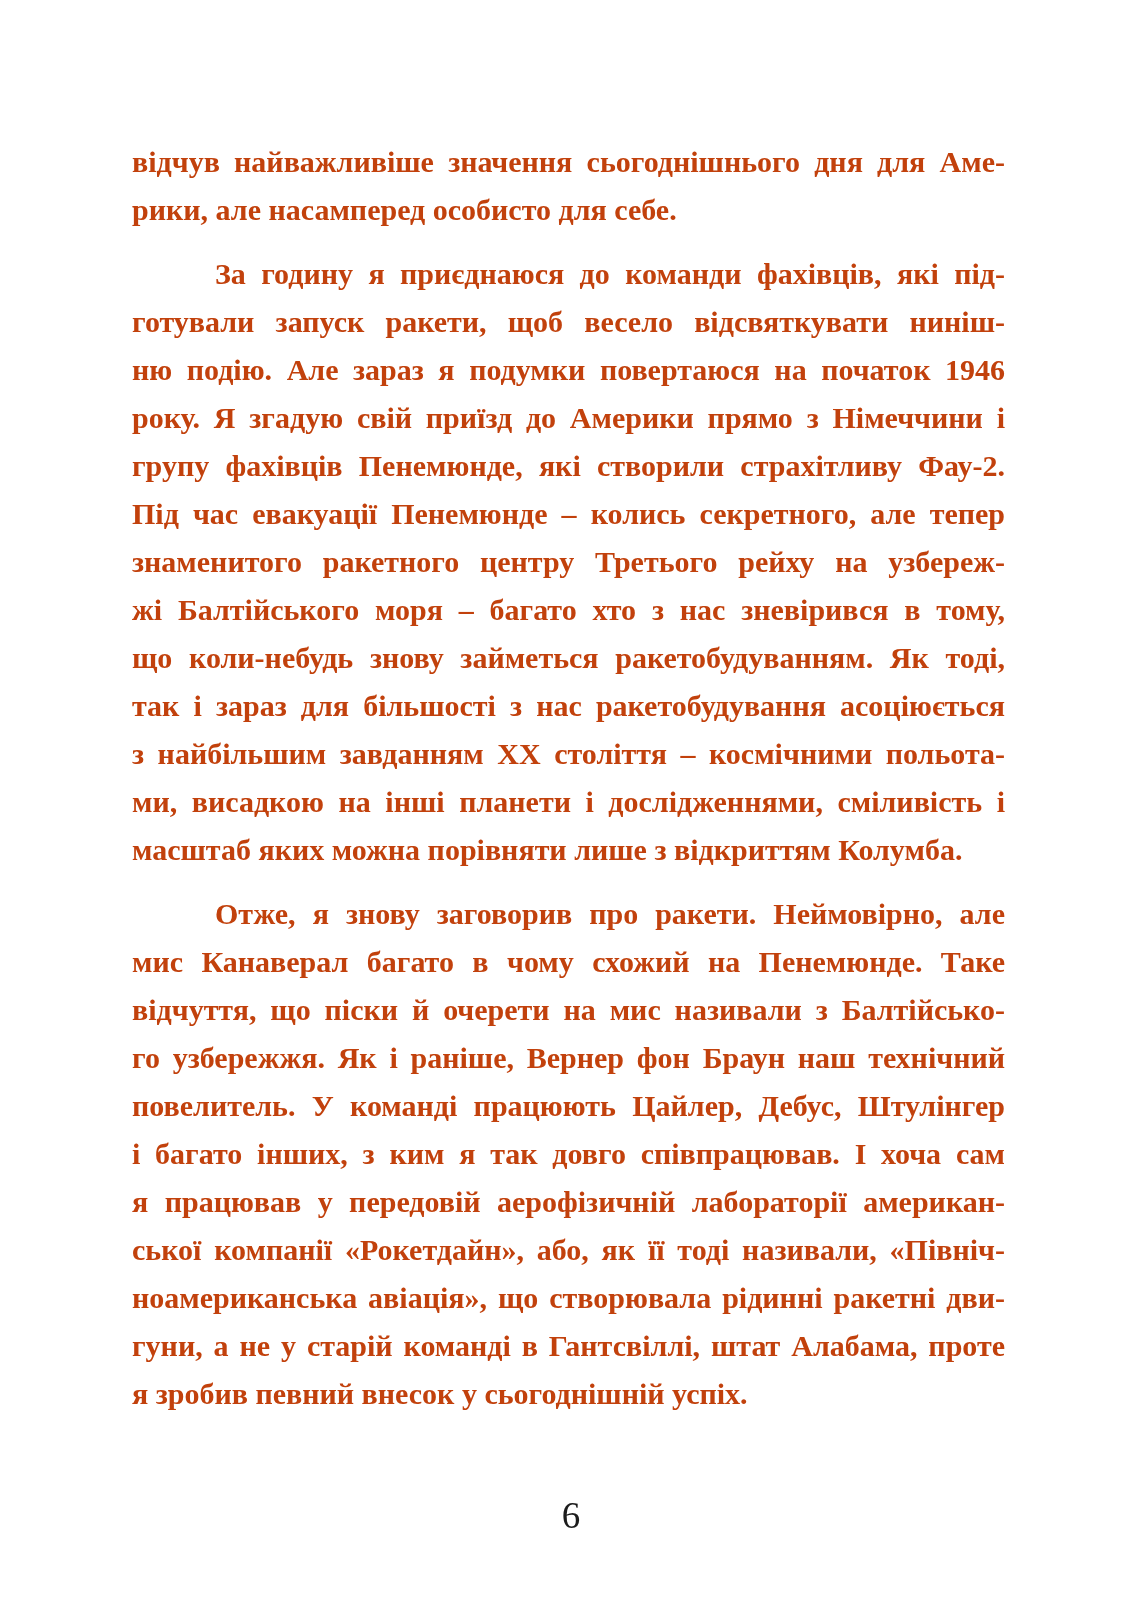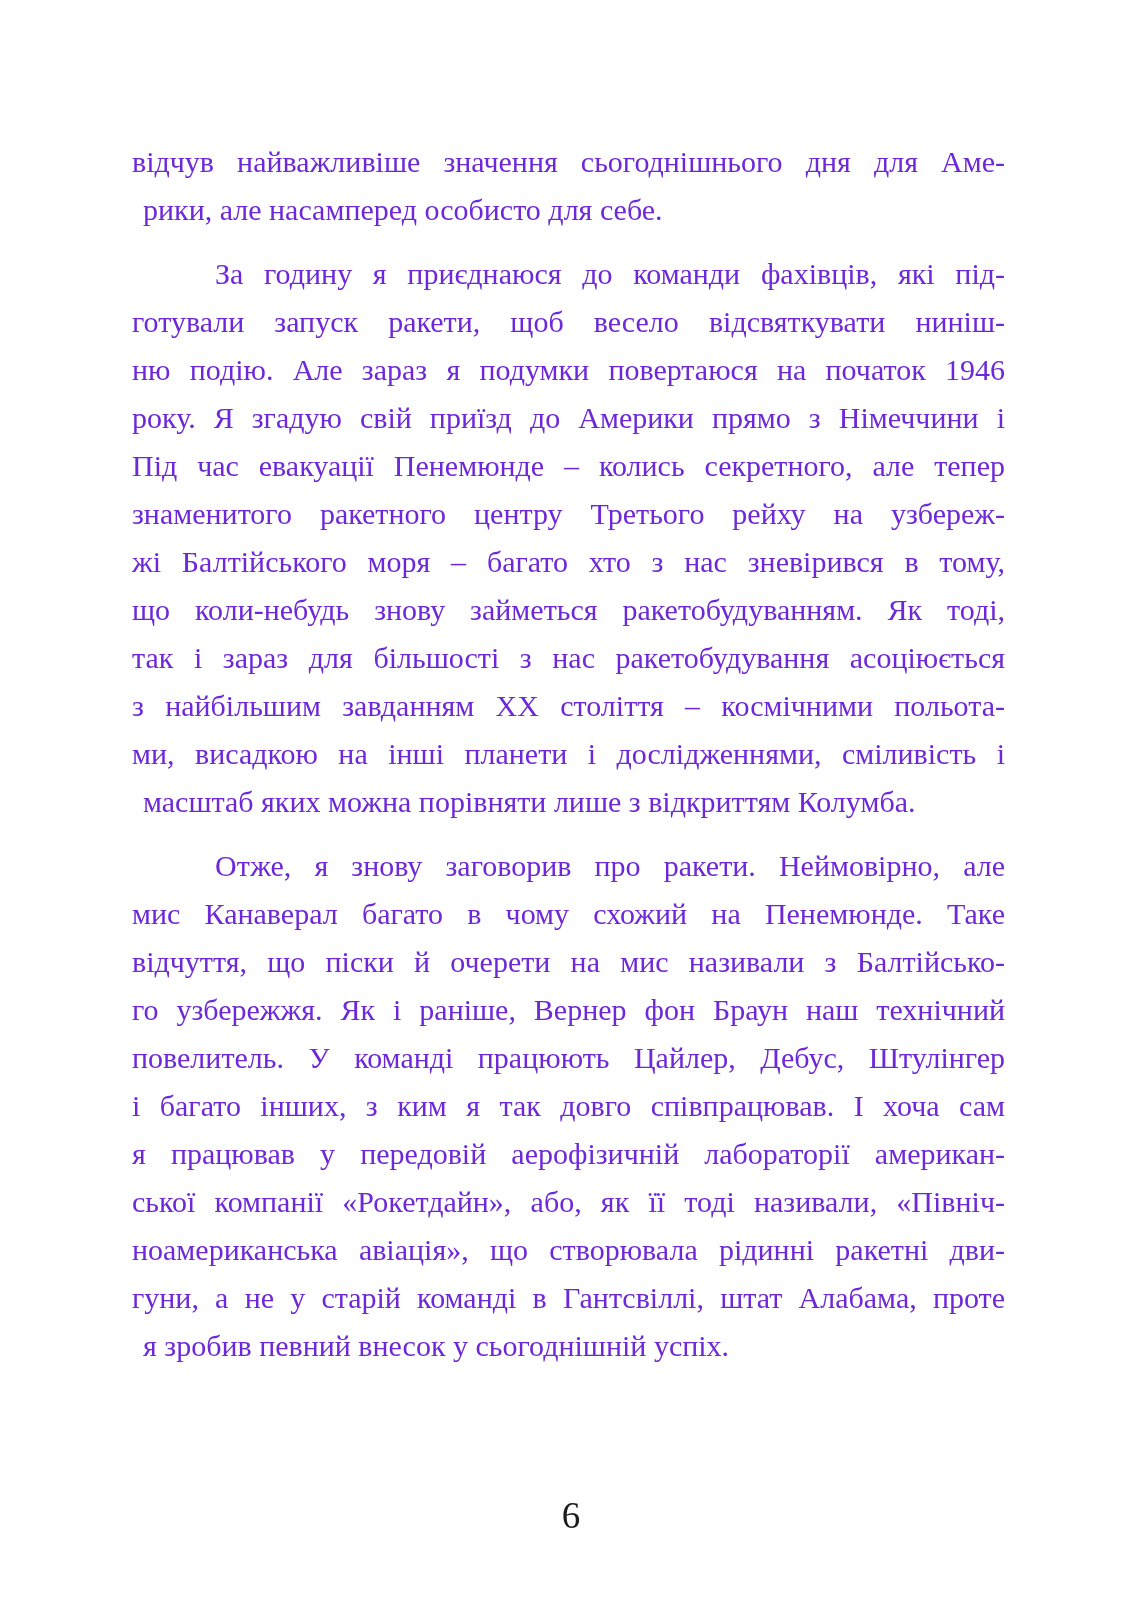--- a/index.html
+++ b/index.html
@@ -35,50 +35,50 @@
   }
   .line {
     white-space: nowrap;
     text-align: justify;
     text-align-last: justify;
     height: 48px;
   }
   .line.last {
     text-align: left;
     text-align-last: left;
-    margin-left: 11px;
   }
   .paragraph.indented .line.first {
     text-indent: 83px;
   }
   .page-number {
     position: absolute;
     top: 1492px;
     left: 0;
     width: 100%;
     text-align: center;
     font-size: 37px;
     line-height: 48px;
     color: #1c1c1c;
   }
 </style>
 </head>
 <body style="background: rgb(255, 255, 255);">
 
 <div class="page">
-  <div class="text-block" id="text-block" style="color: #6d28d9;">
+  <div class="text-block" id="text-block" style="color: #c2410c; font-weight: bold;">
       <div class="paragraph">
         <div class="line first">відчув найважливіше значення сьогоднішнього дня для Аме-</div>
         <div class="line last">рики, але насамперед особисто для себе.</div>
       </div>
       <div class="paragraph indented">
         <div class="line first">За годину я приєднаюся до команди фахівців, які під-</div>
         <div class="line">готували запуск ракети, щоб весело відсвяткувати ниніш-</div>
         <div class="line">ню подію. Але зараз я подумки повертаюся на початок 1946</div>
         <div class="line">року. Я згадую свій приїзд до Америки прямо з Німеччини і</div>
+        <div class="line">групу фахівців Пенемюнде, які створили страхітливу Фау-2.</div>
         <div class="line">Під час евакуації Пенемюнде – колись секретного, але тепер</div>
         <div class="line">знаменитого ракетного центру Третього рейху на узбереж-</div>
         <div class="line">жі Балтійського моря – багато хто з нас зневірився в тому,</div>
         <div class="line">що коли-небудь знову займеться ракетобудуванням. Як тоді,</div>
         <div class="line">так і зараз для більшості з нас ракетобудування асоціюється</div>
         <div class="line">з найбільшим завданням ХХ століття – космічними польота-</div>
         <div class="line">ми, висадкою на інші планети і дослідженнями, сміливість і</div>
         <div class="line last">масштаб яких можна порівняти лише з відкриттям Колумба.</div>
       </div>
       <div class="paragraph indented">

